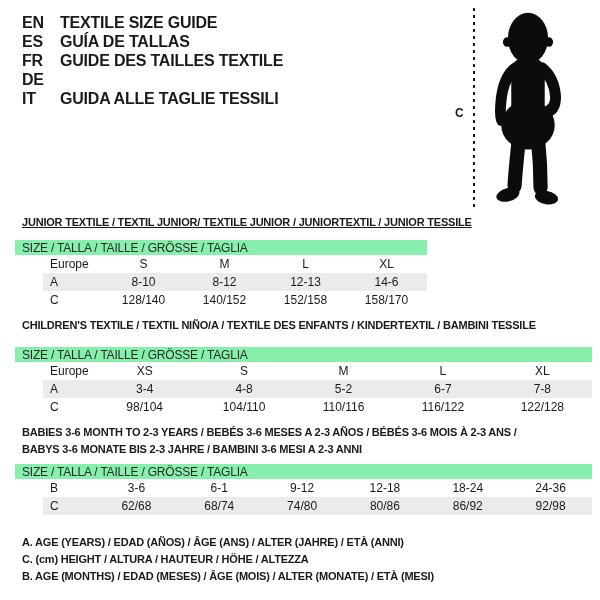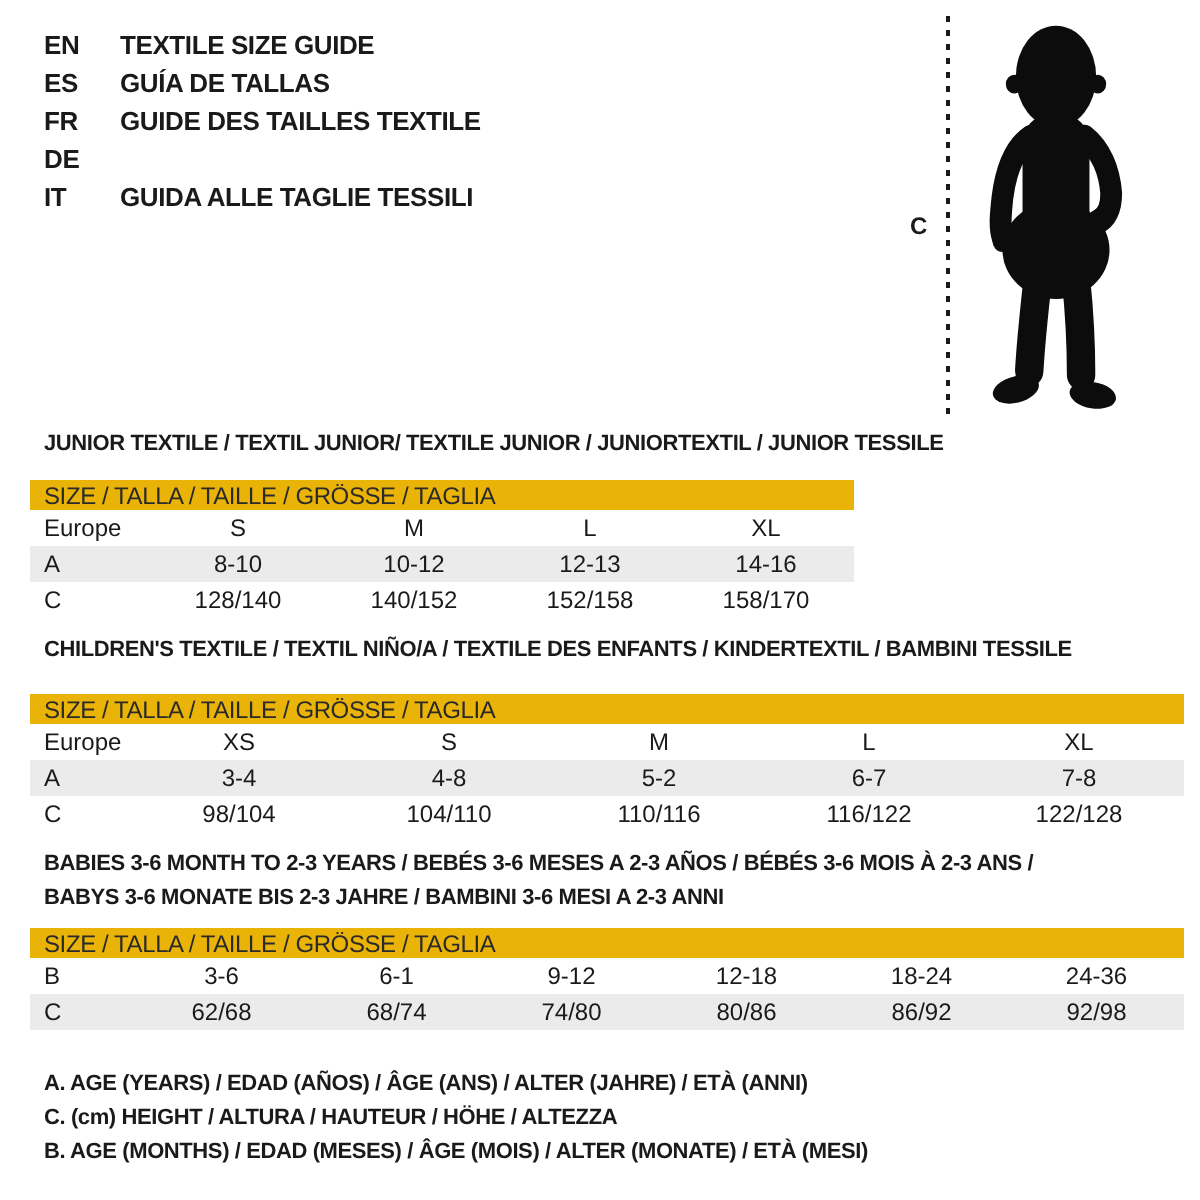--- a/index.html
+++ b/index.html
@@ -2,34 +2,34 @@
 <html><head>
 <meta charset="utf-8">
 <style>
   html,body{margin:0;padding:0;background:#fff;}
   #page{
     position:relative;width:600px;height:600px;background:#ffffff;overflow:hidden;
     font-family:"Liberation Sans","DejaVu Sans",sans-serif;color:#1a1a1a;
   }
   
   #lang-list{position:absolute;left:22px;top:13px;}
-  .lang-row{display:flex;height:19px;align-items:center;font-size:13px;font-weight:700;letter-spacing:-0.2px;}
+  .lang-row{display:flex;height:19px;align-items:center;font-size:16px;font-weight:700;letter-spacing:-0.2px;}
   .lang-code{width:38px;}
   
   #height-line{
     position:absolute;left:473px;top:8px;width:2px;height:202px;
     background:repeating-linear-gradient(to bottom,#1a1a1a 0 3px,transparent 3px 7px);
   }
   #height-label{position:absolute;left:455px;top:106px;font-size:12px;font-weight:700;}
   #baby-svg{position:absolute;left:482px;top:10px;}
   
   .sec-title{position:absolute;left:22px;font-size:11px;font-weight:700;letter-spacing:-0.2px;line-height:17px;white-space:nowrap;}
   .tbl{position:absolute;left:15px;font-size:12px;}
-  .tbl-head{height:15px;display:flex;align-items:center;background:#eab308;color:#2a2a2a;padding-left:7px;box-sizing:border-box;letter-spacing:-0.2px;}
-  .t-row{display:flex;height:18px;align-items:center;}
+  .tbl-head{height:15px;display:flex;align-items:center;background:#86efac;color:#2a2a2a;padding-left:7px;box-sizing:border-box;letter-spacing:-0.2px;}
+  .t-row{display:flex;height:18px;align-items:center;margin-left:28px;}
   .t-row.shade{background:#ebebeb;}
   .t-label{padding-left:7px;box-sizing:border-box;}
   .w-junior{width:412px;}
   .w-wide{width:577px;}
   .lbl-junior{width:60px;}
   .lbl-wide{width:52px;}
   .t-cell{flex:1;text-align:center;}
   
   #notes{position:absolute;left:22px;top:536px;}
   .note-line{height:17px;font-size:11px;font-weight:700;letter-spacing:-0.2px;white-space:nowrap;}
@@ -73,38 +73,38 @@
       <path d="M40,62 C30,68 25,80 23,94 C22,102 21,110 23,115" fill="none" stroke-width="13" stroke-linecap="round"></path>
       <circle cx="23" cy="117" r="6" stroke="none"></circle>
       <path d="M72,62 C82,69 87,80 88,92 C88,100 85,105 80,107" fill="none" stroke-width="13" stroke-linecap="round"></path>
       <path d="M44,138 C42,154 40,170 39,186" fill="none" stroke-width="17" stroke-linecap="round"></path>
       <ellipse cx="31" cy="196" rx="14" ry="7" transform="rotate(-12 31 196)" stroke="none"></ellipse>
       <path d="M67,138 C69,155 70,172 70,188" fill="none" stroke-width="17" stroke-linecap="round"></path>
       <ellipse cx="77" cy="199" rx="14" ry="7" transform="rotate(8 77 199)" stroke="none"></ellipse>
     </g>
   </svg>
 
-  <div class="sec-title" style="top:214px;">
+  <div class="sec-title" style="top:214px;text-decoration:underline;">
     <div>JUNIOR TEXTILE / TEXTIL JUNIOR/ TEXTILE JUNIOR / JUNIORTEXTIL / JUNIOR TESSILE</div>
   </div>
   <div class="tbl w-junior" style="top:240px;">
     <div class="tbl-head">SIZE / TALLA / TAILLE / GRÖSSE / TAGLIA</div>
     <div class="t-row">
       <span class="t-label lbl-junior">Europe</span>
       <span class="t-cell">S</span>
       <span class="t-cell">M</span>
       <span class="t-cell">L</span>
       <span class="t-cell">XL</span>
     </div>
     <div class="t-row shade">
       <span class="t-label lbl-junior">A</span>
       <span class="t-cell">8-10</span>
-      <span class="t-cell">10-12</span>
+      <span class="t-cell">8-12</span>
       <span class="t-cell">12-13</span>
-      <span class="t-cell">14-16</span>
+      <span class="t-cell">14-6</span>
     </div>
     <div class="t-row">
       <span class="t-label lbl-junior">C</span>
       <span class="t-cell">128/140</span>
       <span class="t-cell">140/152</span>
       <span class="t-cell">152/158</span>
       <span class="t-cell">158/170</span>
     </div>
   </div>
 

